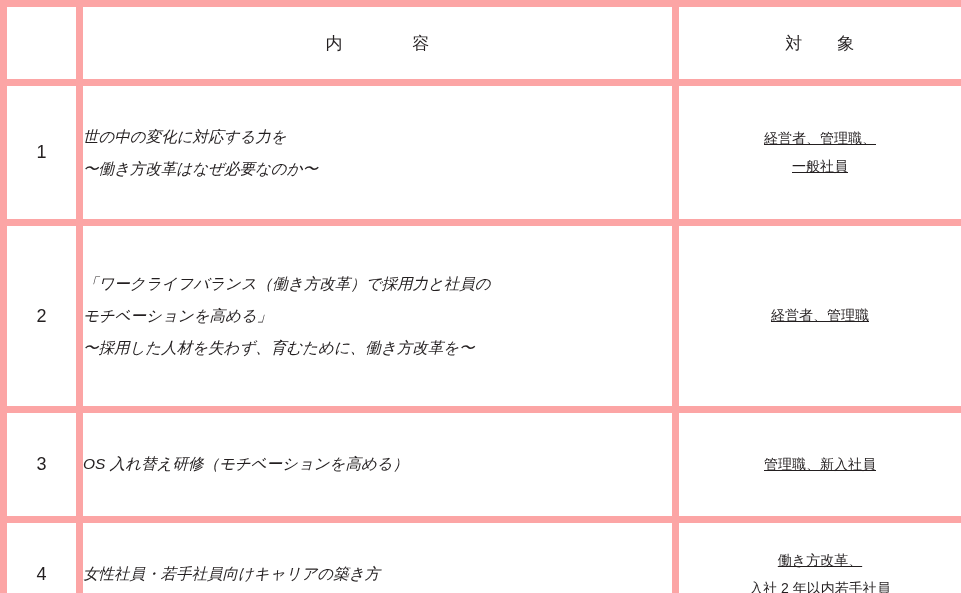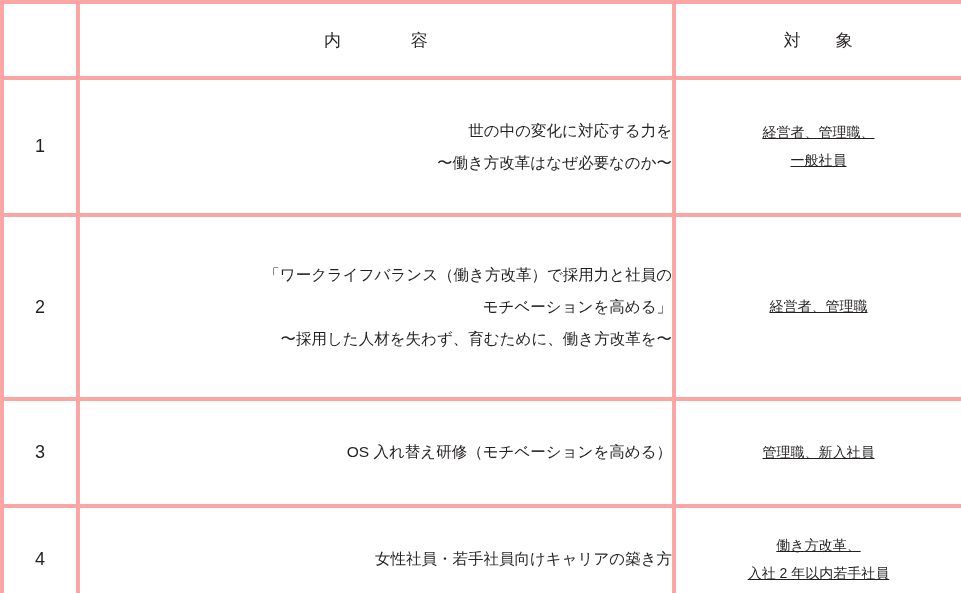--- a/index.html
+++ b/index.html
@@ -20,21 +20,21 @@
     position: relative;
     background: #ffffff;
   }
   table.seminar-table {
     border-collapse: collapse;
     width: 961px;
     table-layout: fixed;
   }
   table.seminar-table td,
   table.seminar-table th {
-    border: 4px solid #fca5a5;
+    border: 7px solid #fca5a5;
     padding: 0;
     vertical-align: middle;
     font-weight: normal;
   }
   
   col.c-no      { width: 76px; }
   col.c-content { width: 596px; }
   col.c-target  { width: 289px; }
 
   
@@ -53,21 +53,22 @@
   .no-cell {
     text-align: center;
     font-size: 18px;
     color: #231f20;
   }
   .content-cell {
     padding: 18px 26px 18px 36px;
     font-size: 15.5px;
     line-height: 2.05;
     color: #231f20;
-    text-align: right;
+    text-align: left;
+    font-style: italic;
   }
   .content-cell .line {
     white-space: nowrap;
   }
   .target-cell {
     text-align: center;
     font-size: 14px;
     line-height: 1.95;
     color: #231f20;
     padding: 10px 6px;

